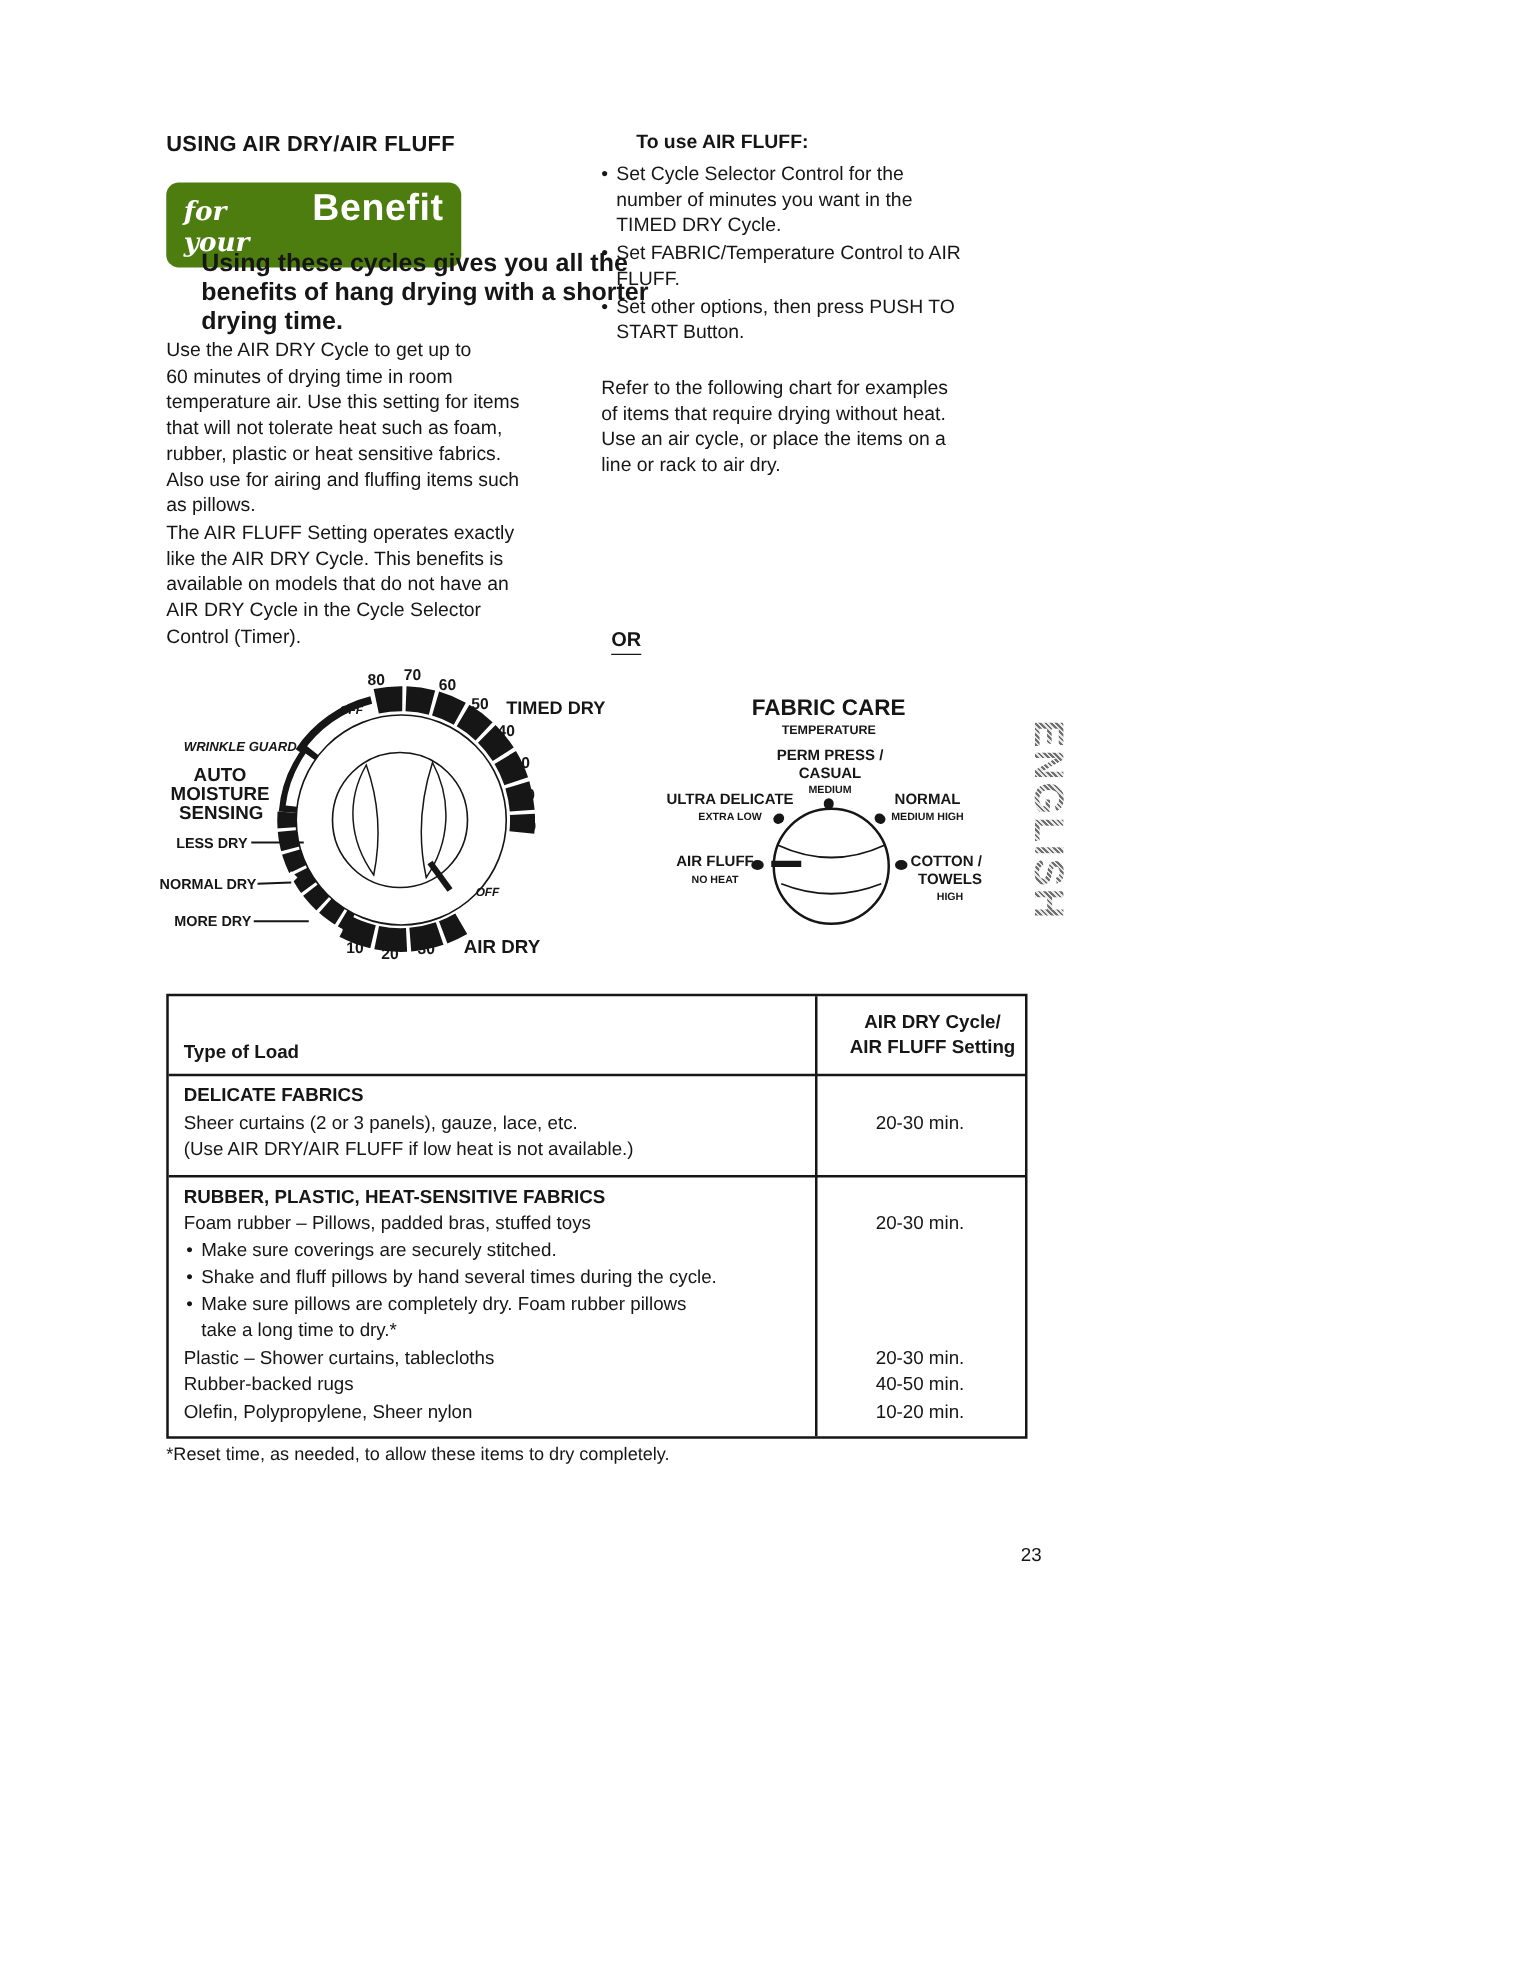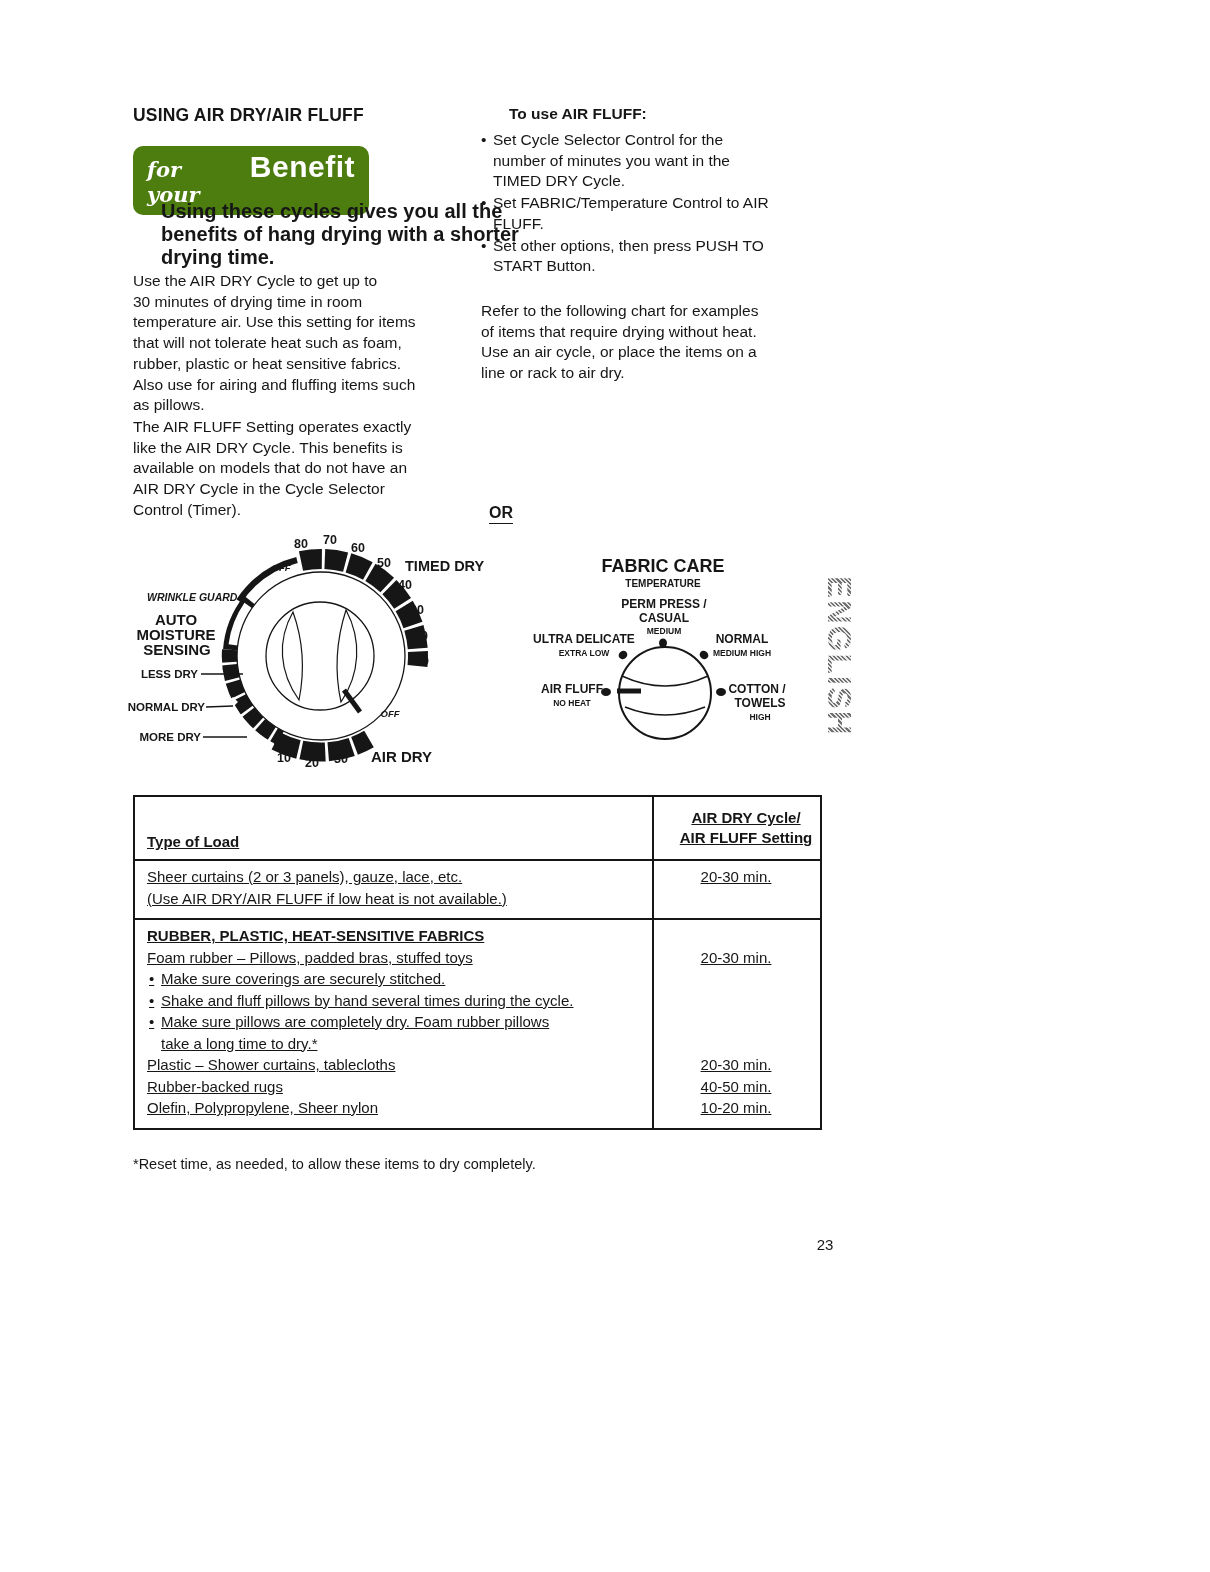--- a/index.html
+++ b/index.html
@@ -1,17 +1,17 @@
 <!DOCTYPE html>
 <html><head>
 <meta charset="utf-8">
 <style>
   html,body{margin:0;padding:0;background:#fff;}
   .page{position:relative;width:1210px;height:1572px;background:#ffffff;
-        font-family:"Liberation Sans",sans-serif;color:#161616;overflow:hidden;text-decoration:underline;}
+        font-family:"Liberation Sans",sans-serif;color:#161616;overflow:hidden;}
   .abs{position:absolute;}
   .pre{white-space:pre-line;}
   
   .h1{font-size:17.5px;font-weight:bold;letter-spacing:.2px;}
   .badge{display:flex;align-items:baseline;background:#4d7c0f;color:#fff;
          border-radius:10px;padding:4px 14px 8px 14px;width:208px;}
   .badge .script{font-family:"DejaVu Serif",serif;font-style:italic;font-weight:bold;
                  font-size:21px;margin-right:9px;}
   .badge .word{font-size:30px;font-weight:bold;letter-spacing:.5px;}
   .lead{font-size:20px;font-weight:bold;line-height:23px;margin-left:28px;}
@@ -71,21 +71,21 @@
 
   <div class="abs badge" style="left:133px;top:146px;">
     <span class="script">for your</span>
     <span class="word">Benefit</span>
   </div>
 
   <div class="abs lead pre" style="left:133px;top:200px;width:360px;">Using these cycles gives you all the
 benefits of hang drying with a shorter
 drying time.</div>
   <div class="abs body-p pre" style="left:133px;top:271px;width:360px;">Use the AIR DRY Cycle to get up to
-30 minutes of drying time in room
+60 minutes of drying time in room
 temperature air. Use this setting for items
 that will not tolerate heat such as foam,
 rubber, plastic or heat sensitive fabrics.
 Also use for airing and fluffing items such
 as pillows.</div>
   <div class="abs body-p pre" style="left:133px;top:417px;width:360px;">The AIR FLUFF Setting operates exactly
 like the AIR DRY Cycle. This benefits is
 available on models that do not have an
 AIR DRY Cycle in the Cycle Selector
 Control (Timer).</div>
@@ -208,20 +208,24 @@
   <div class="abs ltable" style="left:133px;top:795px;">
     <div class="vdivider"></div>
     <div class="thead">
       <div class="th1">Type of Load</div>
       <div class="th2 pre">AIR DRY Cycle/
 AIR FLUFF Setting</div>
     </div>
 
     <div class="trow">
       <div class="tline">
+        <div class="tl-text btitle">DELICATE FABRICS</div>
+        <div class="tl-val"></div>
+      </div>
+      <div class="tline">
         <div class="tl-text">Sheer curtains (2 or 3 panels), gauze, lace, etc.</div>
         <div class="tl-val">20-30 min.</div>
       </div>
       <div class="tline">
         <div class="tl-text">(Use AIR DRY/AIR FLUFF if low heat is not available.)</div>
         <div class="tl-val"></div>
       </div>
     </div>
 
     <div class="trow sep">

